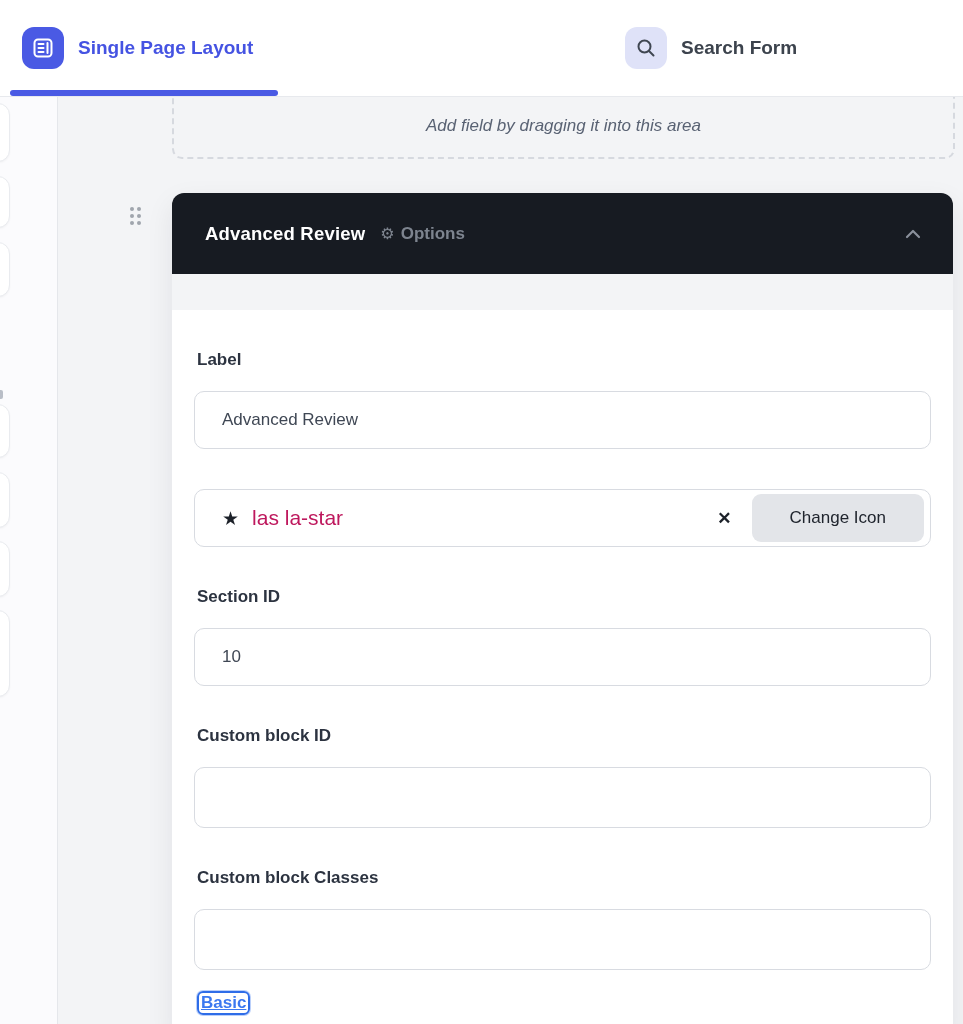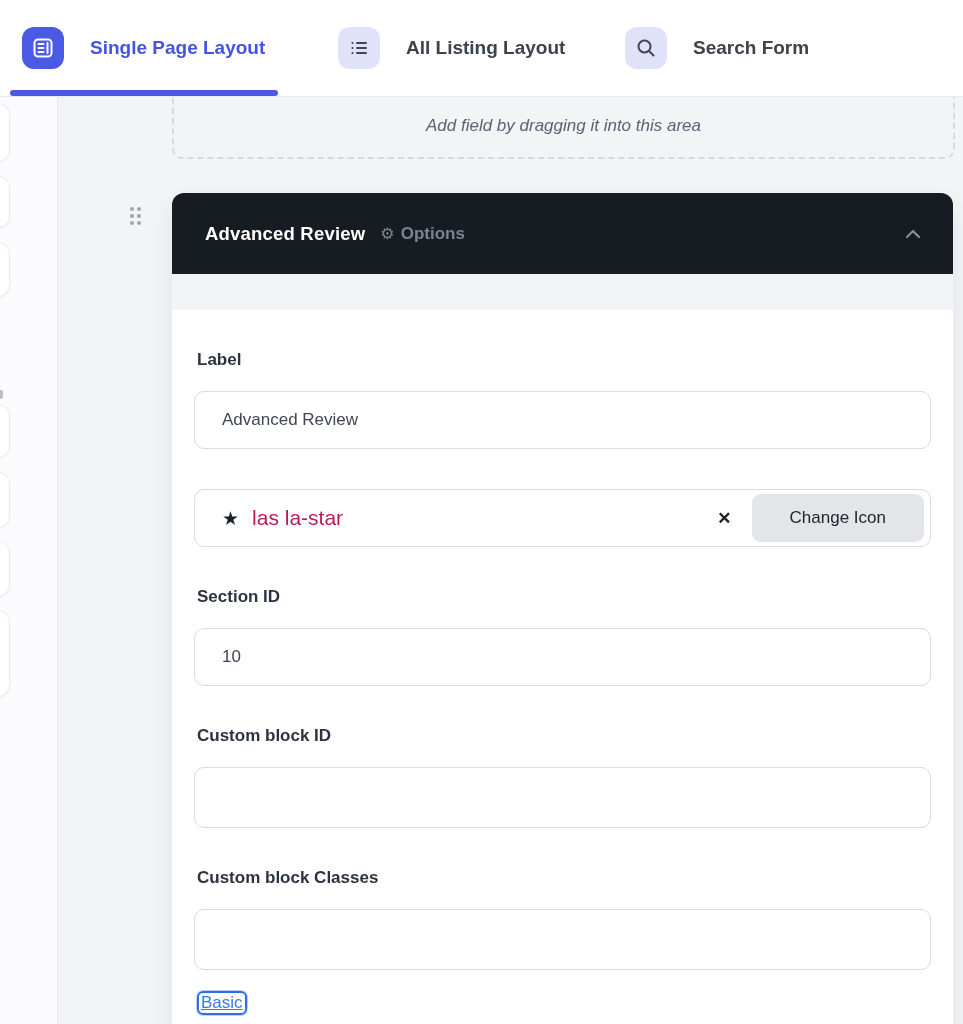--- a/index.html
+++ b/index.html
@@ -12,21 +12,21 @@
     color:#2d3440;
   }
 
   
   .tabbar {
     position:absolute; left:0; top:0; width:963px; height:97px;
     background:#ffffff; border-bottom:1px solid #e7e9ed; z-index:10;
   }
   .tab {
     position:absolute; top:27px; height:42px;
-    display:flex; align-items:center; gap:26px; cursor:pointer;
+    display:flex; align-items:center; gap:14px; cursor:pointer;
   }
   .tab-icon {
     width:42px; height:42px; border-radius:12px;
     display:flex; align-items:center; justify-content:center; flex:0 0 auto;
   }
   .tab-icon.active-bg { background:#4a5ae4; }
   .tab-icon.inactive-bg { background:#dfe2f8; }
   .tab-label { font-size:19px; font-weight:600; color:#3c434d; white-space:nowrap; }
   .tab.active .tab-label { color:#4553e2; }
   .tab-underline {
@@ -112,21 +112,21 @@
   }
   .change-icon-btn {
     height:48px; padding:0 38px; background:#e3e5e9;
     border:none; border-radius:9px; cursor:pointer;
     font-family:"Liberation Sans", sans-serif;
     font-size:17px; font-weight:500; color:#20252e;
   }
 
   .basic-link {
     display:inline-block; margin:0 0 0 3px;
-    font-size:17px; font-weight:400; color:#3b78f0;
+    font-size:17px; font-weight:700; color:#3b78f0;
     text-decoration:underline; cursor:pointer;
     border:2px solid #2f6de8; border-radius:6px; padding:0 2px;
     box-shadow:0 0 0 1px rgba(59,120,240,.35);
   }
 </style>
 </head>
 <body>
 
 <header class="tabbar">
 
@@ -136,33 +136,20 @@
         <rect x="2.5" y="2.5" width="17" height="17" rx="3.5"></rect>
         <line x1="6.5" y1="7" x2="11.5" y2="7"></line>
         <line x1="6.5" y1="11" x2="11.5" y2="11"></line>
         <line x1="6.5" y1="15" x2="11.5" y2="15"></line>
         <line x1="15.5" y1="6" x2="15.5" y2="16"></line>
       </svg>
     </span>
     <span class="tab-label">Single Page Layout</span>
   </div>
 
-  <div class="tab" style="left:338px">
-    <span class="tab-icon inactive-bg">
-      <svg width="22" height="22" viewBox="0 0 22 22" fill="none" stroke="#3f4651" stroke-width="2" stroke-linecap="round">
-        <circle cx="4.5" cy="6" r="1.1" fill="#3f4651" stroke="none"></circle>
-        <circle cx="4.5" cy="11" r="1.1" fill="#3f4651" stroke="none"></circle>
-        <circle cx="4.5" cy="16" r="1.1" fill="#3f4651" stroke="none"></circle>
-        <line x1="9" y1="6" x2="18" y2="6"></line>
-        <line x1="9" y1="11" x2="18" y2="11"></line>
-        <line x1="9" y1="16" x2="18" y2="16"></line>
-      </svg>
-    </span>
-    <span class="tab-label">All Listing Layout</span>
-  </div>
 
   <div class="tab" style="left:625px">
     <span class="tab-icon inactive-bg">
       <svg width="22" height="22" viewBox="0 0 22 22" fill="none" stroke="#3f4651" stroke-width="2" stroke-linecap="round">
         <circle cx="9.5" cy="9.5" r="6"></circle>
         <line x1="14" y1="14" x2="18.5" y2="18.5"></line>
       </svg>
     </span>
     <span class="tab-label">Search Form</span>
   </div>

